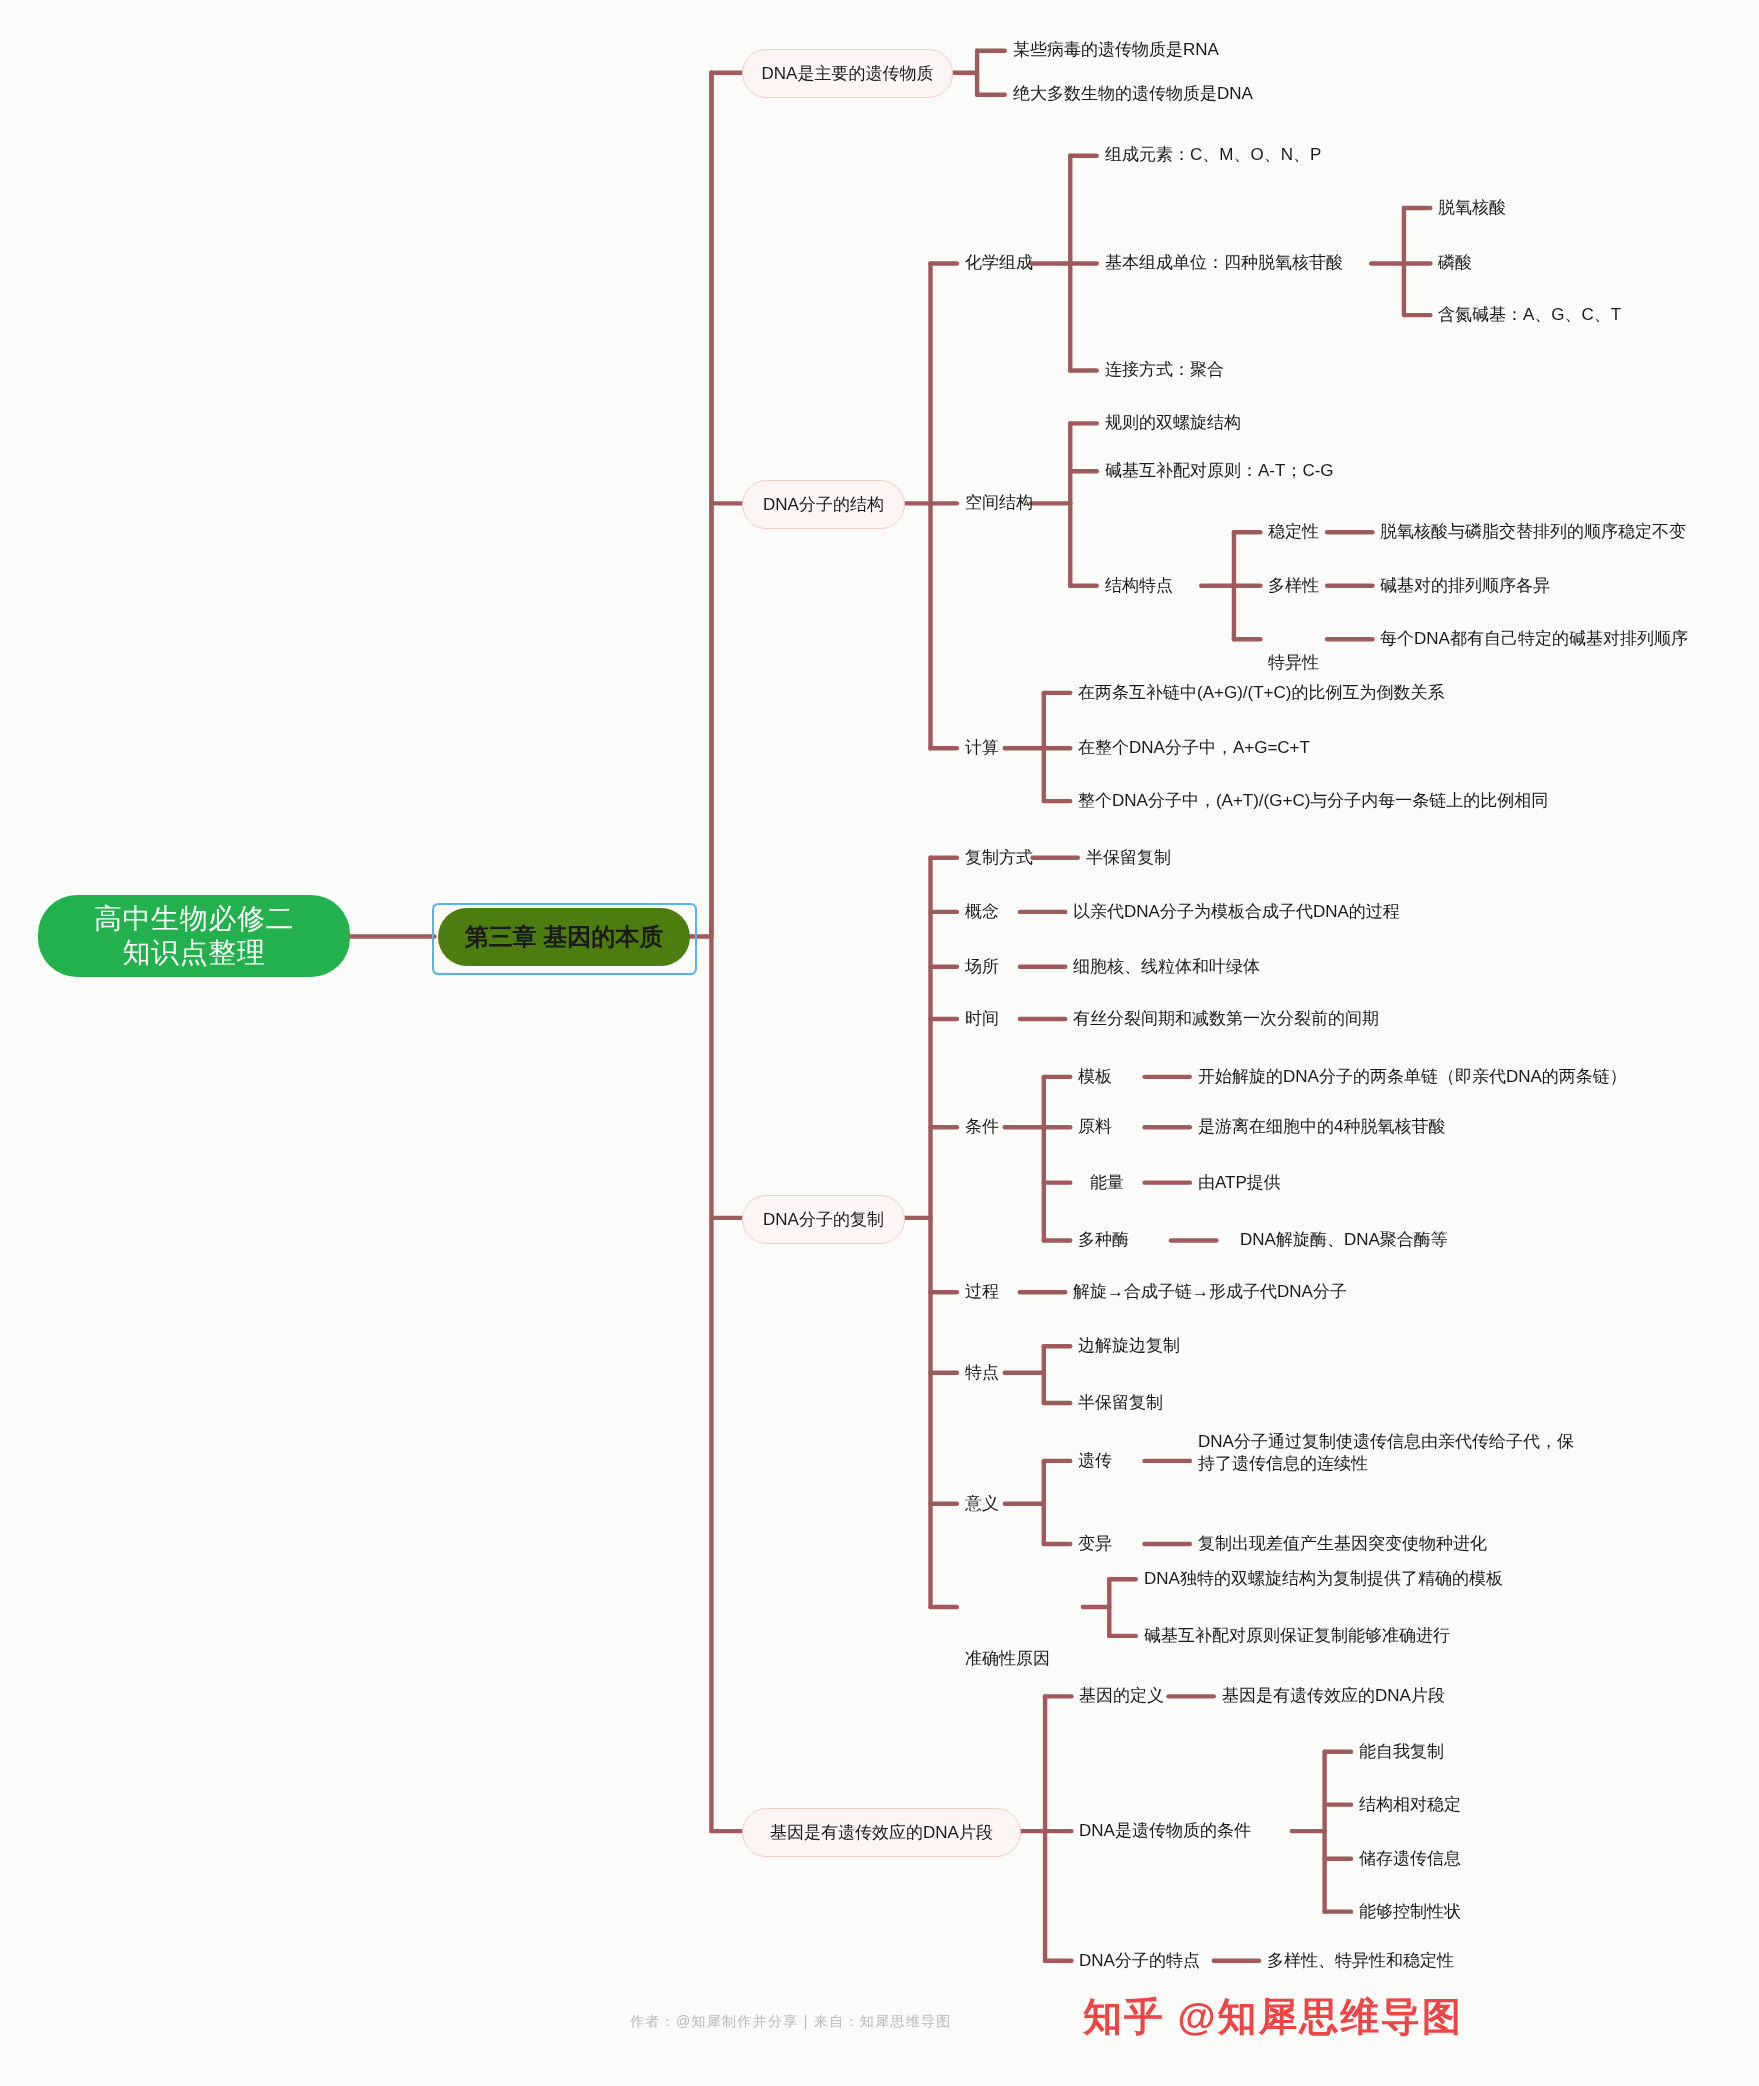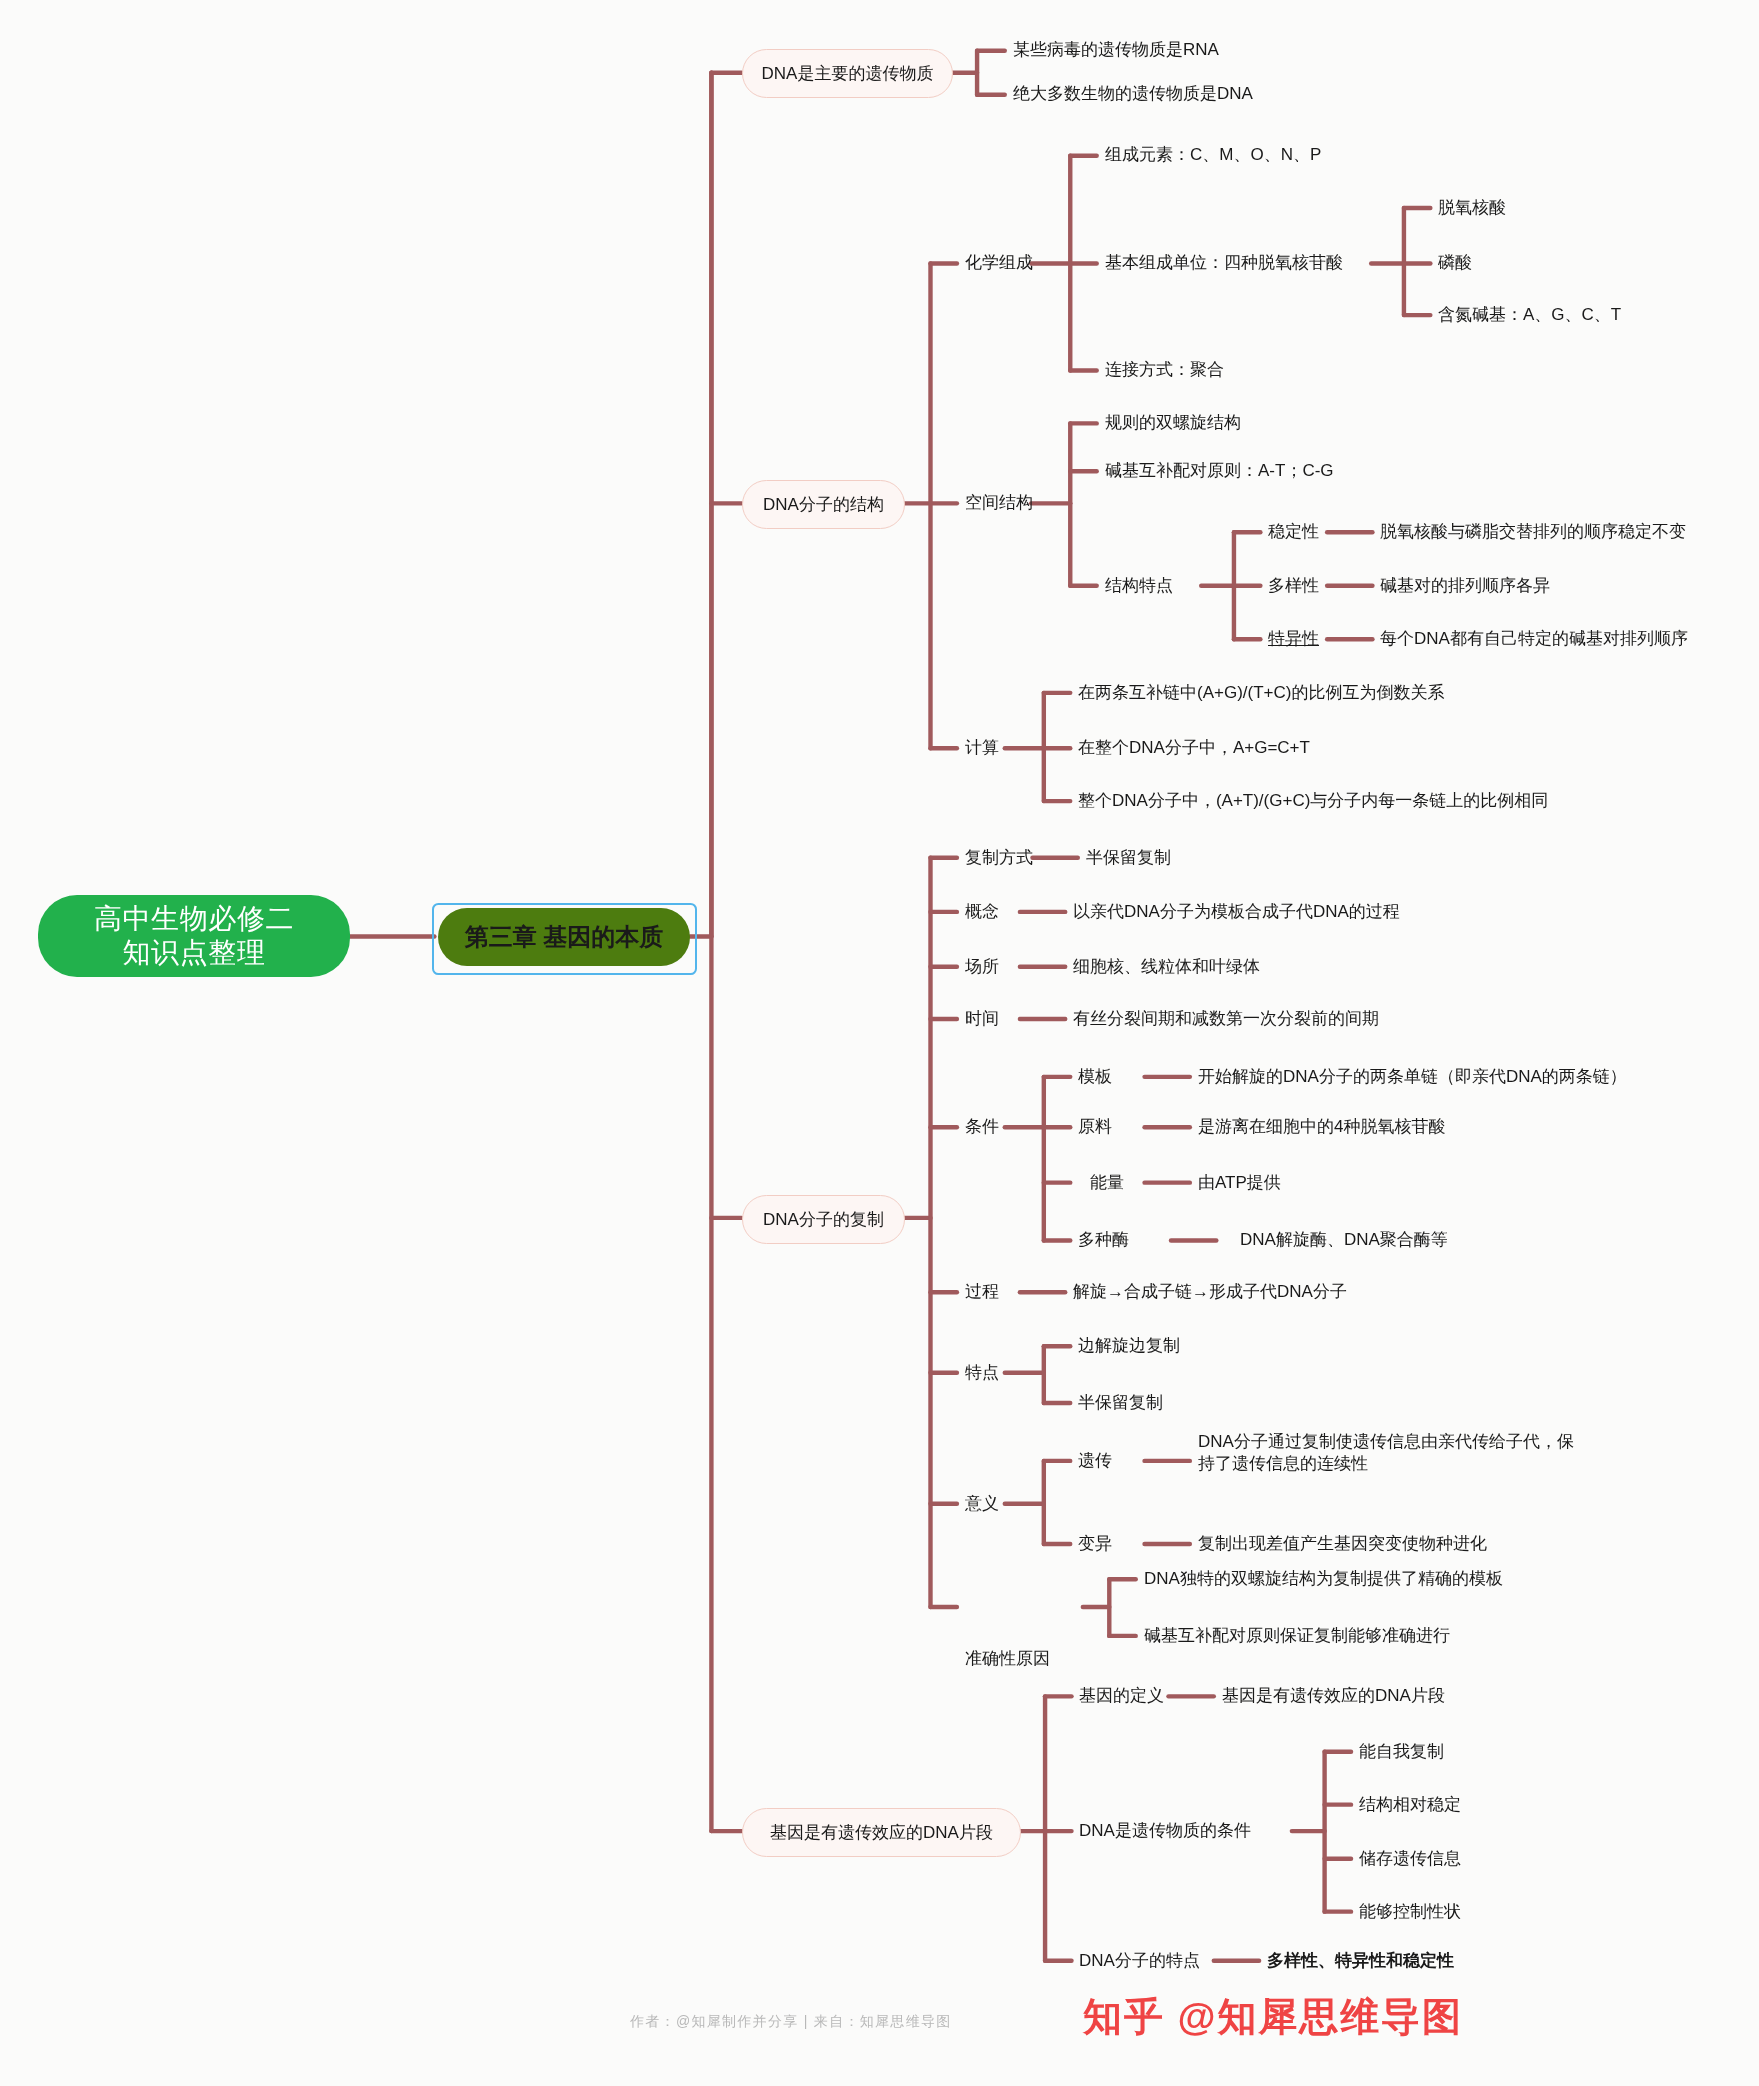--- a/index.html
+++ b/index.html
@@ -248,21 +248,21 @@
   </div>
   <div class="node lvl5" style="left:1380px; top:517px; height:30px;">
     <span class="txt">脱氧核酸与磷脂交替排列的顺序稳定不变</span>
   </div>
   <div class="node lvl5" style="left:1268px; top:571px; height:30px;">
     <span class="txt">多样性</span>
   </div>
   <div class="node lvl5" style="left:1380px; top:571px; height:30px;">
     <span class="txt">碱基对的排列顺序各异</span>
   </div>
-  <div class="node lvl5" style="left:1268px; top:624px; height:30px;text-decoration:underline;">
+  <div class="node lvl5" style="left:1268px; top:648px; height:30px;">
     <span class="txt">特异性</span>
   </div>
   <div class="node lvl5" style="left:1380px; top:624px; height:30px;">
     <span class="txt">每个DNA都有自己特定的碱基对排列顺序</span>
   </div>
 
   <div class="node lvl3" style="left:965px; top:733px; height:30px;">
     <span class="txt">计算</span>
   </div>
   <div class="node lvl4" style="left:1078px; top:678px; height:30px;">
@@ -401,21 +401,21 @@
   <div class="node lvl4" style="left:1359px; top:1844px; height:30px;">
     <span class="txt">储存遗传信息</span>
   </div>
   <div class="node lvl4" style="left:1359px; top:1897px; height:30px;">
     <span class="txt">能够控制性状</span>
   </div>
 
   <div class="node lvl3" style="left:1079px; top:1946px; height:30px;">
     <span class="txt">DNA分子的特点</span>
   </div>
-  <div class="node lvl4" style="left:1267px; top:1946px; height:30px;font-weight:bold;">
+  <div class="node lvl4" style="left:1267px; top:1946px; height:30px;">
     <span class="txt">多样性、特异性和稳定性</span>
   </div>
 
   <div class="footer" style="left:630px; top:2013px;">
     <span>作者：@知犀制作并分享  |  来自：知犀思维导图</span>
   </div>
   <div class="watermark" style="left:1083px; top:1990px;">
     <span>知乎 @知犀思维导图</span>
   </div>
 

